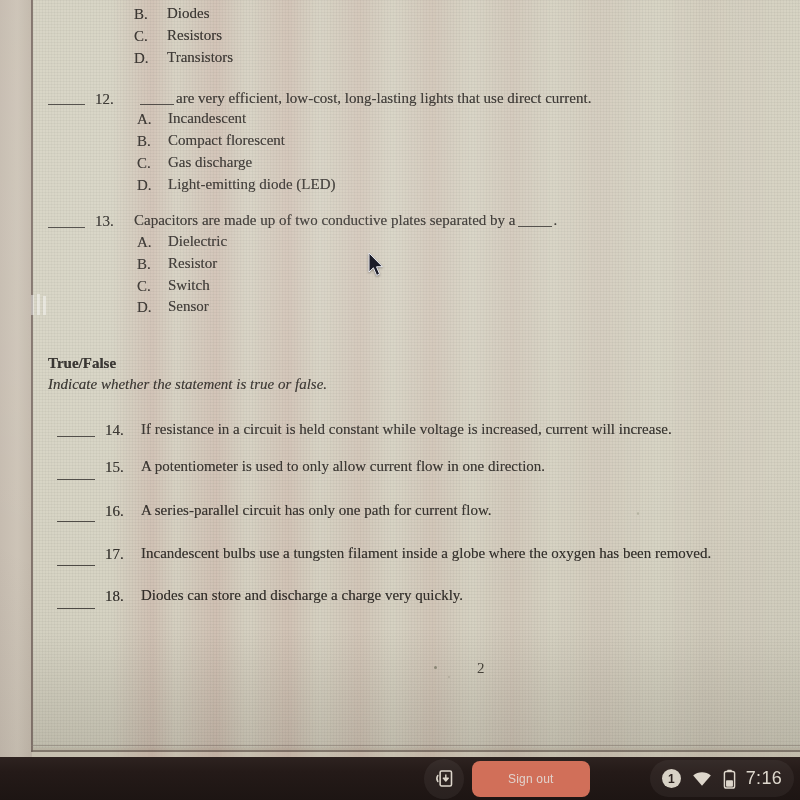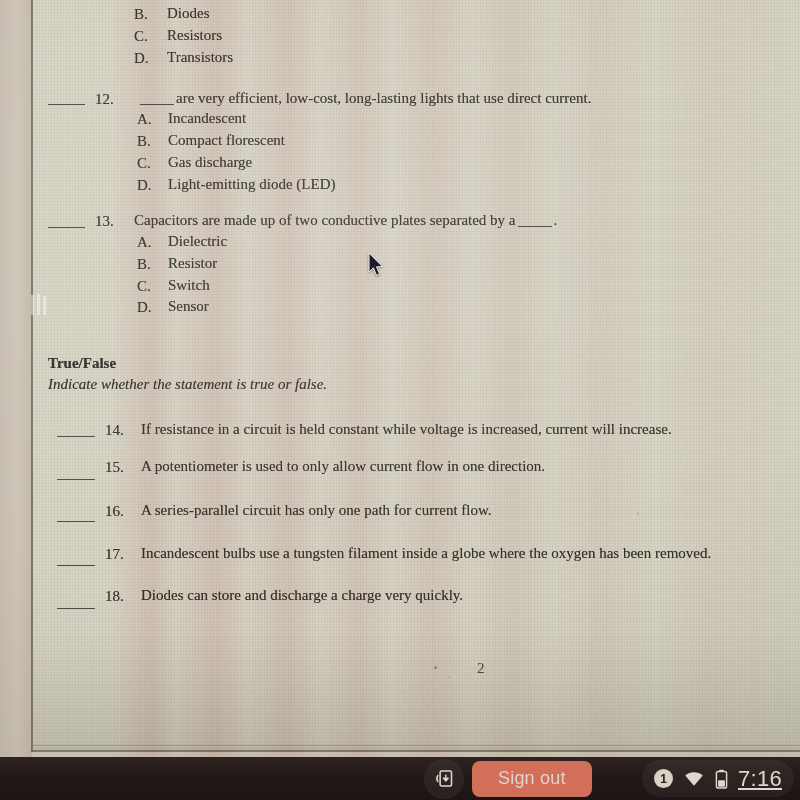--- a/index.html
+++ b/index.html
@@ -238,26 +238,26 @@
   .shelf-icon-btn {
     width: 40px; height: 40px;
     border-radius: 50%;
     background: rgba(255,255,255,.055);
     display: flex;
     align-items: center;
     justify-content: center;
   }
   .signout-btn {
     height: 36px;
-    padding: 0 26px;
+    padding: 0 36px;
     border-radius: 8px;
     background: #e0775f;
     color: #f2e2dc;
     font-family: "Liberation Sans", sans-serif;
-    font-size: 18px;
+    font-size: 12px;
     display: flex;
     align-items: center;
     justify-content: center;
     letter-spacing: .2px;
     opacity: .92;
   }
   .status-tray {
     position: absolute;
     right: 6px; top: 3px;
     height: 37px;
@@ -275,24 +275,23 @@
     color: #2a211e;
     font-family: "Liberation Sans", sans-serif;
     font-size: 12px;
     font-weight: bold;
     display: flex;
     align-items: center;
     justify-content: center;
   }
   .tray-time {
     font-family: "Liberation Sans", sans-serif;
-    font-size: 22px;
+    font-size: 18px;
     color: #ded8cd;
     letter-spacing: .3px;
-    text-decoration: underline;
   }
   .ico { display: block; }
 </style>
 </head>
 <body>
 
 <div id="screen">
 
   <div id="photo">
 

